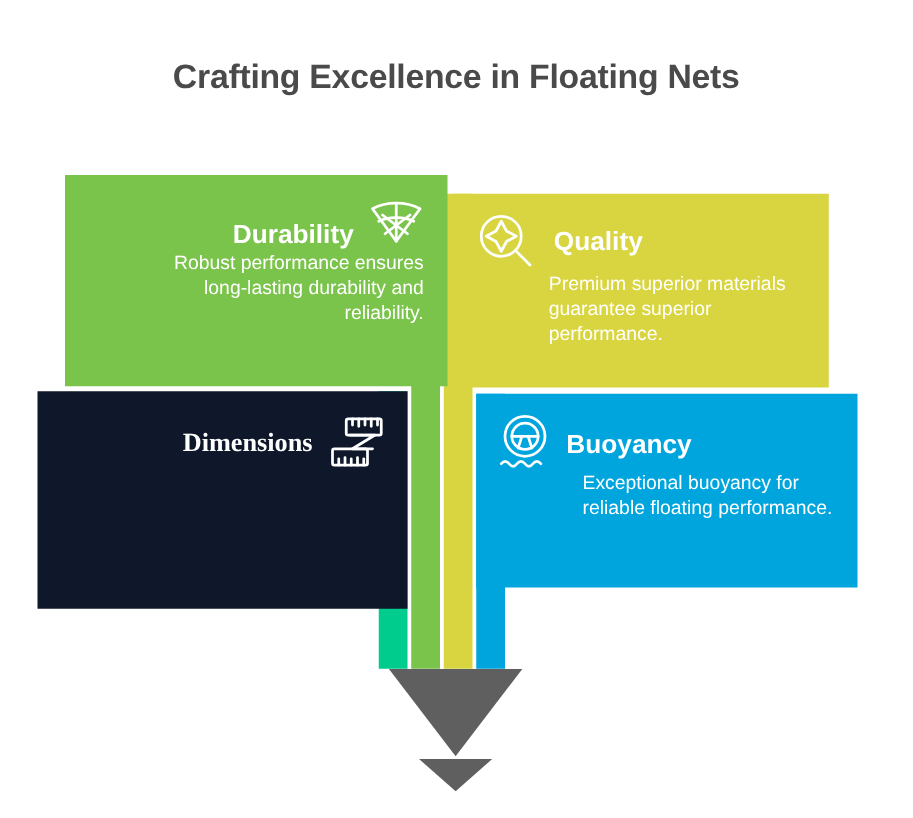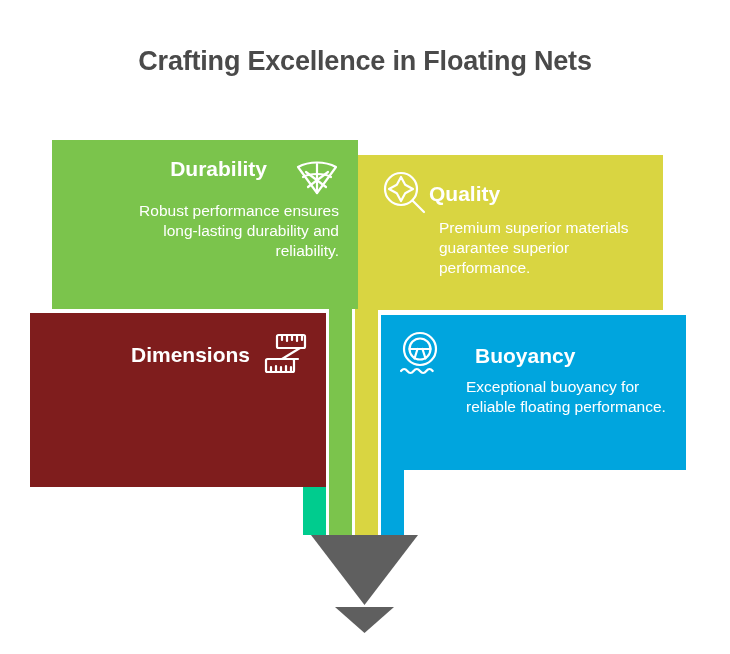--- a/index.html
+++ b/index.html
@@ -39,63 +39,64 @@
     font-size:15.5px; line-height:1.30;
   }
 
   
   #card-durability{
     left:52px; top:140px; width:306px; height:169px;
     background:#7bc44c;
   }
   #card-durability .head{
     position:absolute; right:19px; top:18px;
-    display:flex; align-items:flex-start; gap:28px;
+    display:flex; align-items:flex-end; gap:12px;
   }
   #card-durability .card-body{
     position:absolute; right:19px; top:61px; width:200px;
     text-align:right;
   }
 
   
   #card-quality{
     left:363px; top:155px; width:300px; height:155px;
     background:#d9d541;
   }
   #card-quality .head{
     position:absolute; left:18px; top:14px;
-    display:flex; align-items:center; gap:0;
+    display:flex; align-items:center; gap:14px;
   }
   #card-quality .card-body{
     position:absolute; left:76px; top:63px; width:215px;
     text-align:left;
   }
 
   
   #card-dimensions{
     left:30px; top:313px; width:296px; height:174px;
-    background:#7f1d1d;
+    background:#0f172a;
+    font-family:Liberation Serif, serif;
   }
   #card-dimensions .head{
     position:absolute; right:18px; top:18px;
     display:flex; align-items:center; gap:12px;
   }
   #card-dimensions .card-body{
     position:absolute; right:38px; top:63px; width:192px;
     text-align:right;
   }
 
   
   #card-buoyancy{
     left:381px; top:315px; width:305px; height:155px;
     background:#00a5de;
   }
   #card-buoyancy .head{
     position:absolute; left:14px; top:15px;
-    display:flex; align-items:center; gap:30px;
+    display:flex; align-items:center; gap:8px;
   }
   #card-buoyancy .card-body{
     position:absolute; left:85px; top:62px; width:200px;
     text-align:left;
   }
 
   .icon{ display:block; flex:0 0 auto; }
   .icon svg{ display:block; }
 
   

